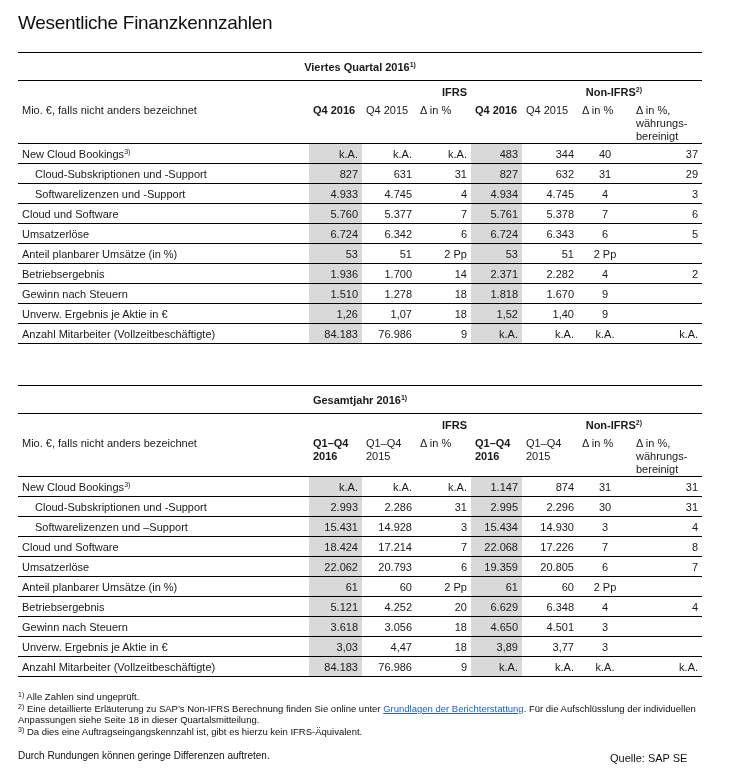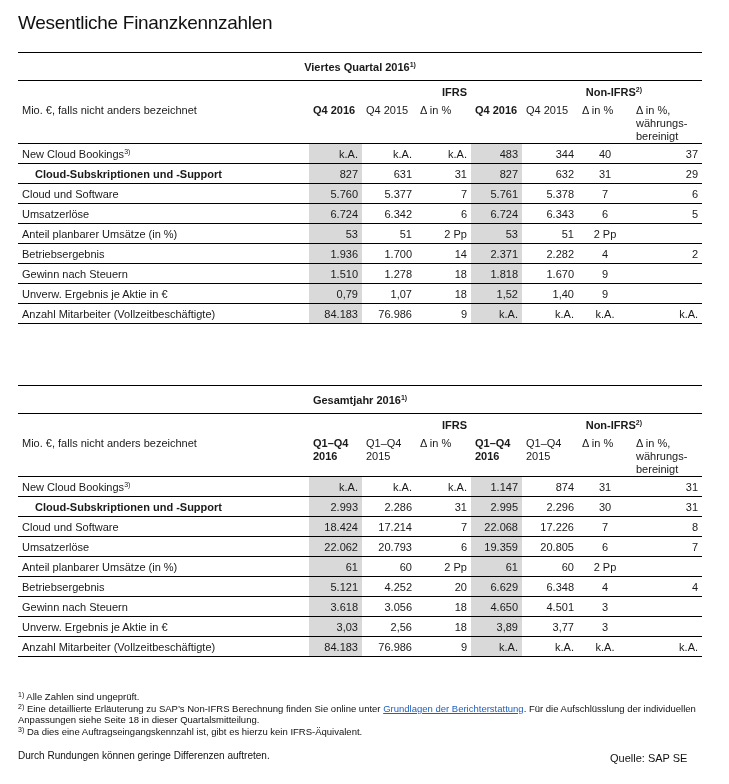--- a/index.html
+++ b/index.html
@@ -16,21 +16,21 @@
   .tbl col.c5{width:56px;}
   .tbl col.c6{width:54px;}
   .tbl col.c7{width:70px;}
   tr.period td{border-top:1.5px solid #000;border-bottom:1.5px solid #000;height:27px;text-align:center;font-weight:bold;}
   tr.group td{height:22px;font-weight:bold;text-align:right;}
   tr.colhdr td{vertical-align:top;padding-top:1px;line-height:13px;text-align:left;border-bottom:1.5px solid #000;height:38px;}
   tr.colhdr td.lbl{text-align:left;}
   tr.colhdr td.b{font-weight:bold;}
   tr.row td{border-bottom:1px solid #000;text-align:right;height:19px;}
   tr.row td.lbl{text-align:left;}
-  tr.row td.ind{padding-left:17px;font-weight:bold;}
+  tr.row td.ind{padding-left:17px;}
   tr.row:last-child td{border-bottom:1.5px solid #000;}
   td.sh{background:#d9d9d9;}
   td.ctr{text-align:center !important;}
   sup{font-size:7px;vertical-align:top;line-height:8px;}
   .notes{position:absolute;left:18px;top:691px;width:690px;font-size:9.5px;line-height:11.5px;color:#111;}
   .notes a{color:#1f5fbf;text-decoration:underline;}
   .rund{position:absolute;left:18px;top:750px;font-size:10px;color:#111;}
   .quelle{position:absolute;left:610px;top:752px;font-size:11px;color:#111;}
 </style>
 </head>
@@ -99,20 +99,30 @@
           <td class="lbl ind"><span>Cloud-Subskriptionen und -Support</span></td>
           <td class="sh">827</td>
           <td class="">631</td>
           <td class="">31</td>
           <td class="sh">827</td>
           <td class="">632</td>
           <td class=" ctr">31</td>
           <td class="">29</td>
         </tr>
         <tr class="row">
+          <td class="lbl ind"><span>Softwarelizenzen und -Support</span></td>
+          <td class="sh">4.933</td>
+          <td class="">4.745</td>
+          <td class="">4</td>
+          <td class="sh">4.934</td>
+          <td class="">4.745</td>
+          <td class=" ctr">4</td>
+          <td class="">3</td>
+        </tr>
+        <tr class="row">
           <td class="lbl"><span>Cloud und Software</span></td>
           <td class="sh">5.760</td>
           <td class="">5.377</td>
           <td class="">7</td>
           <td class="sh">5.761</td>
           <td class="">5.378</td>
           <td class=" ctr">7</td>
           <td class="">6</td>
         </tr>
         <tr class="row">
@@ -150,21 +160,21 @@
           <td class="sh">1.510</td>
           <td class="">1.278</td>
           <td class="">18</td>
           <td class="sh">1.818</td>
           <td class="">1.670</td>
           <td class=" ctr">9</td>
           <td class=""></td>
         </tr>
         <tr class="row">
           <td class="lbl"><span>Unverw. Ergebnis je Aktie in €</span></td>
-          <td class="sh">0,79</td>
+          <td class="sh">1,26</td>
           <td class="">1,07</td>
           <td class="">18</td>
           <td class="sh">1,52</td>
           <td class="">1,40</td>
           <td class=" ctr">9</td>
           <td class=""></td>
         </tr>
         <tr class="row">
           <td class="lbl"><span>Anzahl Mitarbeiter (Vollzeitbeschäftigte)</span></td>
           <td class="sh">84.183</td>
@@ -243,20 +253,30 @@
           <td class="lbl ind"><span>Cloud-Subskriptionen und -Support</span></td>
           <td class="sh">2.993</td>
           <td class="">2.286</td>
           <td class="">31</td>
           <td class="sh">2.995</td>
           <td class="">2.296</td>
           <td class=" ctr">30</td>
           <td class="">31</td>
         </tr>
         <tr class="row">
+          <td class="lbl ind"><span>Softwarelizenzen und –Support</span></td>
+          <td class="sh">15.431</td>
+          <td class="">14.928</td>
+          <td class="">3</td>
+          <td class="sh">15.434</td>
+          <td class="">14.930</td>
+          <td class=" ctr">3</td>
+          <td class="">4</td>
+        </tr>
+        <tr class="row">
           <td class="lbl"><span>Cloud und Software</span></td>
           <td class="sh">18.424</td>
           <td class="">17.214</td>
           <td class="">7</td>
           <td class="sh">22.068</td>
           <td class="">17.226</td>
           <td class=" ctr">7</td>
           <td class="">8</td>
         </tr>
         <tr class="row">
@@ -295,21 +315,21 @@
           <td class="">3.056</td>
           <td class="">18</td>
           <td class="sh">4.650</td>
           <td class="">4.501</td>
           <td class=" ctr">3</td>
           <td class=""></td>
         </tr>
         <tr class="row">
           <td class="lbl"><span>Unverw. Ergebnis je Aktie in €</span></td>
           <td class="sh">3,03</td>
-          <td class="">2,56</td>
+          <td class="">4,47</td>
           <td class="">18</td>
           <td class="sh">3,89</td>
           <td class="">3,77</td>
           <td class=" ctr">3</td>
           <td class=""></td>
         </tr>
         <tr class="row">
           <td class="lbl"><span>Anzahl Mitarbeiter (Vollzeitbeschäftigte)</span></td>
           <td class="sh">84.183</td>
           <td class="">76.986</td>

